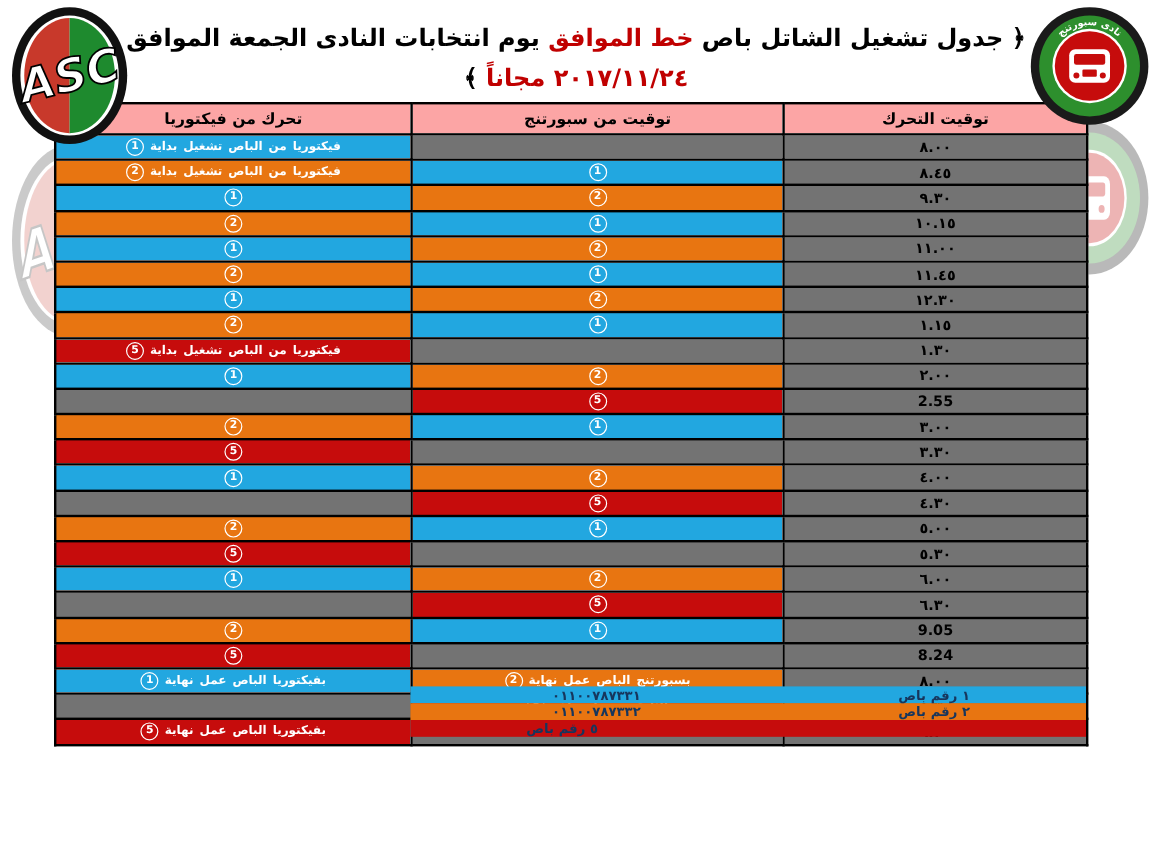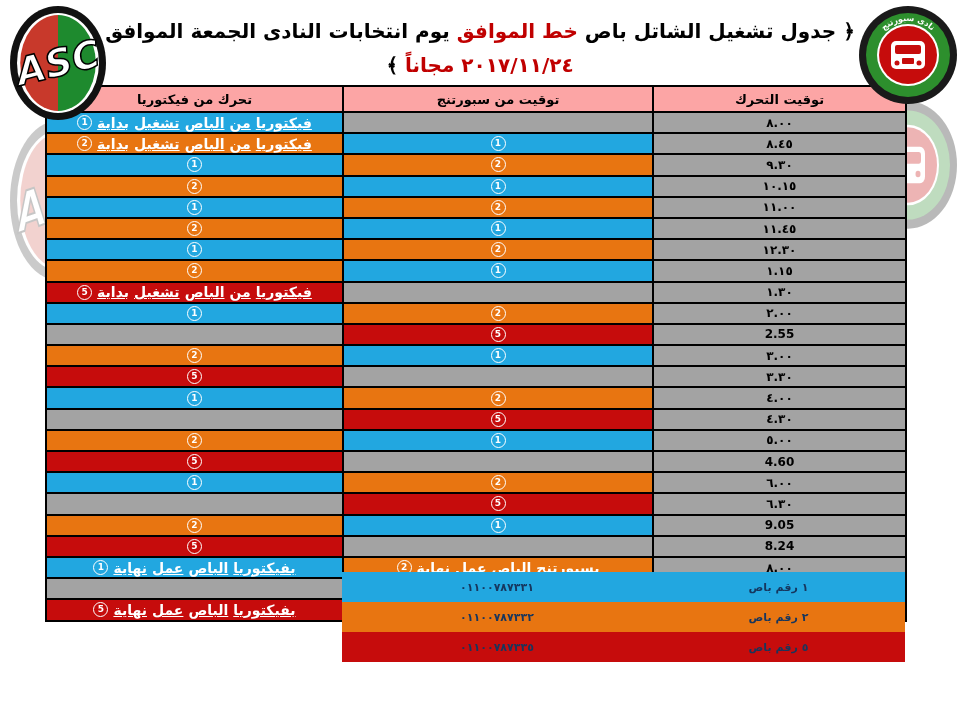--- a/index.html
+++ b/index.html
@@ -20,31 +20,31 @@
                    transform-origin:top;z-index:0;filter:blur(.4px);}
   
   table.sched{position:absolute;left:45px;top:85px;width:860px;border-collapse:collapse;
               table-layout:fixed;z-index:2;background:#fff;}
   table.sched th,table.sched td{border:2px solid #000;padding:0;overflow:hidden;}
   table.sched th{height:24px;font-size:13px;font-weight:bold;color:#000;direction:rtl;background:#fca5a5;}
   table.sched tbody td{height:19.2px;}
   .bg-cyan{background:#22A7E0;}
   .bg-orange{background:#E87511;}
   .bg-red{background:#C60C0C;}
-  .bg-none{background:#a3a3a3;}
+  .bg-none{background:#737373;}
   .cell-inner{display:flex;align-items:center;justify-content:center;gap:5px;direction:ltr;height:100%;}
   .circ{width:13px;height:13px;border:1.5px solid #fff;border-radius:50%;color:#fff;
         font-size:9px;font-weight:bold;display:flex;align-items:center;justify-content:center;
         flex:none;line-height:1;}
-  .word{color:#fff;font-size:14px;font-weight:bold;direction:rtl;unicode-bidi:isolate;
-        white-space:nowrap;text-decoration:underline;}
+  .word{color:#fff;font-size:10px;font-weight:bold;direction:rtl;unicode-bidi:isolate;
+        white-space:nowrap;}
   .time{color:#000;font-size:12px;font-weight:bold;direction:ltr;unicode-bidi:isolate;}
   
   .footer{position:absolute;left:342px;top:572px;width:563px;z-index:2;}
-  .footer-row{height:30px;display:flex;align-items:stretch;}
+  .footer-row{height:14px;display:flex;align-items:stretch;}
   .footer-phone{width:310px;display:flex;align-items:center;justify-content:center;}
   .footer-label{width:253px;display:flex;align-items:center;justify-content:center;gap:4px;direction:ltr;}
   .footer-row .txt{color:#17365D;font-size:11px;font-weight:bold;direction:rtl;unicode-bidi:isolate;}
   .footer-row .num{color:#17365D;font-size:11px;font-weight:bold;direction:ltr;unicode-bidi:isolate;}
 </style>
 </head>
 <body>
 
 <div class="page">
 
@@ -407,21 +407,21 @@
           <td class="bg-red">
             <div class="cell-inner">
               <span class="circ">5</span>
             </div>
           </td>
           <td class="bg-none">
             <div class="cell-inner"></div>
           </td>
           <td class="bg-none">
             <div class="cell-inner">
-              <span class="time">4.60</span>
+              <span class="time">٥.٣٠</span>
             </div>
           </td>
         </tr>
         <tr>
           <td class="bg-cyan">
             <div class="cell-inner">
               <span class="circ">1</span>
             </div>
           </td>
           <td class="bg-orange">
@@ -563,23 +563,20 @@
         <div class="footer-phone">
           <span class="num">٠١١٠٠٧٨٧٣٣٢</span>
         </div>
         <div class="footer-label">
           <span class="txt">باص</span>
           <span class="txt">رقم</span>
           <span class="txt">٢</span>
         </div>
       </div>
       <div class="footer-row bg-red">
-        <div class="footer-phone">
-          <span class="num">٠١١٠٠٧٨٧٣٣٥</span>
-        </div>
         <div class="footer-label">
           <span class="txt">باص</span>
           <span class="txt">رقم</span>
           <span class="txt">٥</span>
         </div>
       </div>
     </div>
 
 </div>
 

